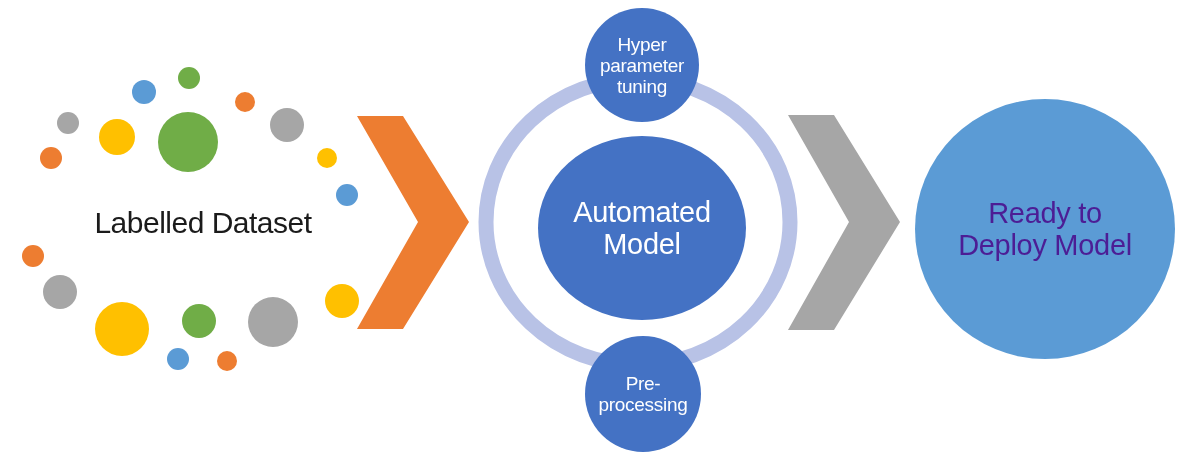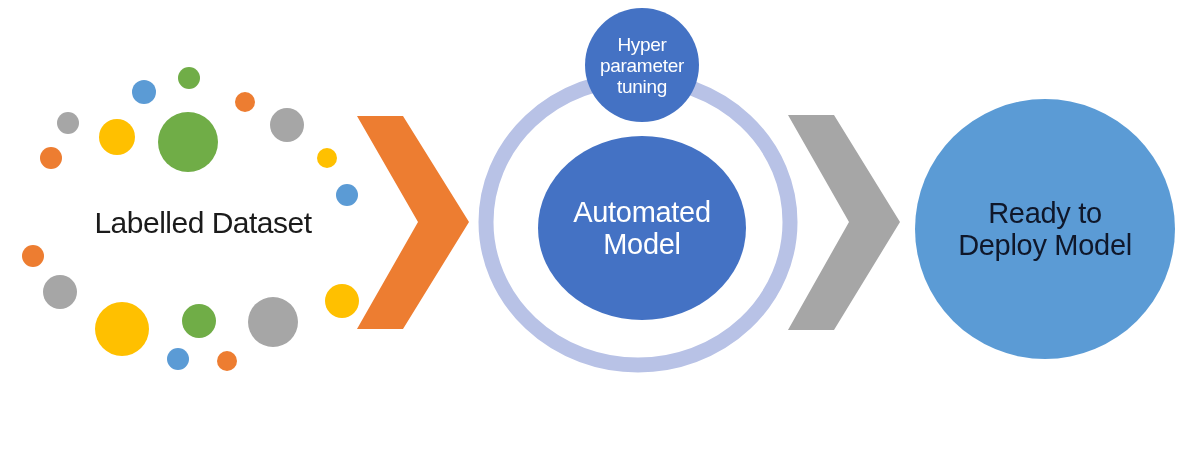--- a/index.html
+++ b/index.html
@@ -84,24 +84,28 @@
       <div class="circle-label small-text" style="color: rgb(255, 255, 255);">Hyper
 parameter
 tuning</div>
     </div>
 
     <div class="circle" style="left: 78px; top: 136px; width: 208px; height: 184px; border-radius: 50%; background: rgb(68, 114, 196);">
       <div class="circle-label big-text" style="color: rgb(255, 255, 255);">Automated
 Model</div>
     </div>
 
+    <div class="circle" style="left: 125px; top: 336px; width: 116px; height: 116px; background: rgb(68, 114, 196);">
+      <div class="circle-label small-text" style="color: rgb(255, 255, 255);">Pre-
+processing</div>
+    </div>
   </div>
 
   <svg style="left:787px; top:113px;" width="114" height="218" viewBox="0 0 114 218">
     <polygon points="1,2 47,2 113,109 47,217 1,217 62,109" fill="#A6A6A6"></polygon>
   </svg>
 
   <div class="circle" style="left: 915px; top: 99px; width: 260px; height: 260px; background: rgb(91, 155, 213);">
-    <div class="circle-label big-text" style="color: #0f172a;">Ready to
+    <div class="circle-label big-text" style="color: #4c1d95;">Ready to
 Deploy Model</div>
   </div>
 
 </div>
 
 </body></html>

